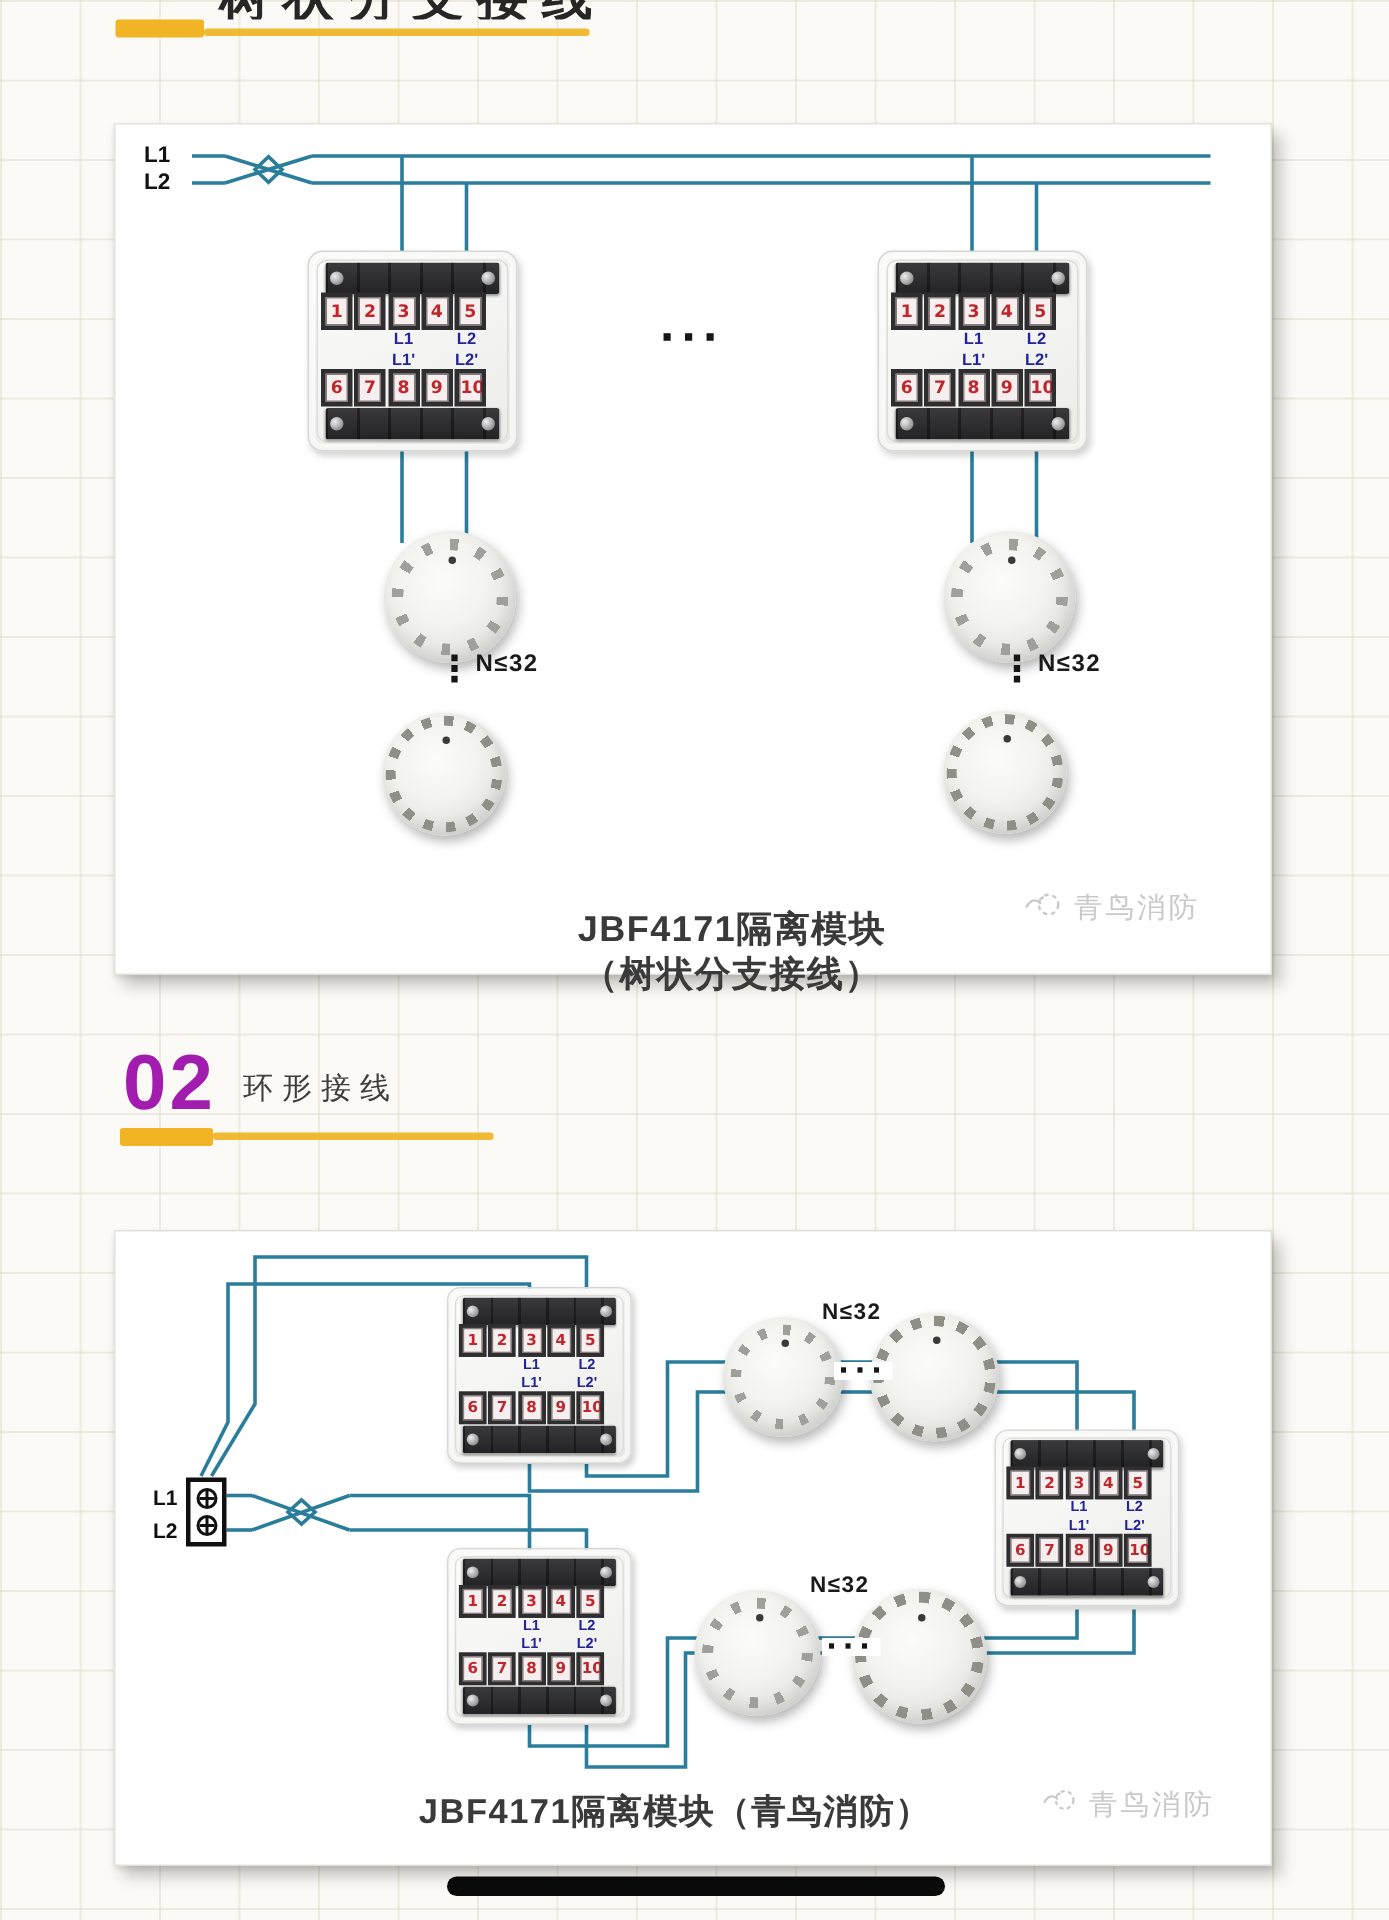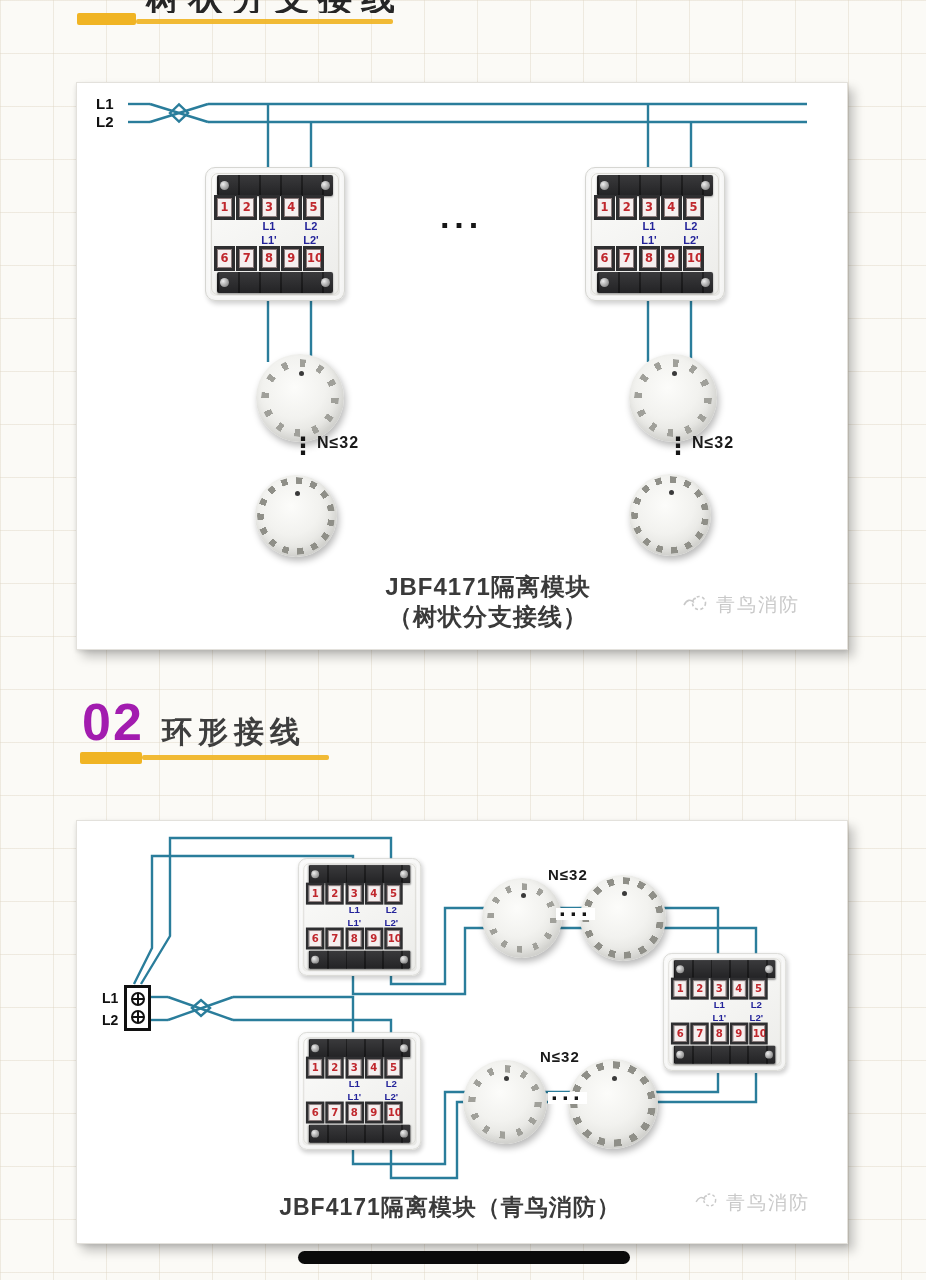--- a/index.html
+++ b/index.html
@@ -17,21 +17,21 @@
     background-size:53px 53px;
   }
 
   
   .clip-strip{position:absolute;top:0;left:0;width:520px;height:13px;overflow:hidden;}
   .clip-title{position:absolute;top:-24px;left:146px;font-size:34px;font-weight:700;
     letter-spacing:9px;color:#262626;white-space:nowrap;}
   .bar-thick{position:absolute;background:var(--accent);border-radius:2px;}
   .bar-thin{position:absolute;background:var(--accent);opacity:.92;border-radius:2px;}
   .sec-num{position:absolute;font-size:52px;font-weight:700;color:#a21caf;letter-spacing:2px;}
-  .sec-title{position:absolute;font-size:30px;font-weight:700;color:#3e3e3e;letter-spacing:6px;}
+  .sec-title{position:absolute;font-size:20px;font-weight:400;color:#3e3e3e;letter-spacing:6px;}
 
   
   .panel{position:absolute;background:#ffffff;border:1px solid #e3e1dc;
     box-shadow:6px 7px 10px rgba(0,0,0,.22), 0 2px 4px rgba(0,0,0,.10);}
 
   
   svg.wires{position:absolute;left:0;top:0;z-index:1;}
   .wire{fill:none;stroke:var(--wire);stroke-width:2.4px;}
 
   
@@ -219,21 +219,21 @@
 
 <div class="detector" style="left:256px;top:354px;width:88px;height:88px;"></div>
 <div class="detector" style="left:629px;top:354px;width:88px;height:88px;"></div>
 <div class="vdots" style="left:291px;top:432px;">⋮</div>
 <div class="limit-label" style="left:317px;top:434px;">N≤32</div>
 <div class="vdots" style="left:666px;top:432px;">⋮</div>
 <div class="limit-label" style="left:692px;top:434px;">N≤32</div>
 <div class="detector serrated" style="left:255px;top:475px;width:82px;height:82px;"></div>
 <div class="detector serrated" style="left:629px;top:474px;width:82px;height:82px;"></div>
 
-<div class="caption" style="left:288px;top:572px;width:400px;font-size:24px;line-height:1.25;">
+<div class="caption" style="left:288px;top:605px;width:400px;font-size:24px;line-height:1.25;">
   <div>JBF4171隔离模块</div>
   <div>（树状分支接线）</div>
 </div>
 <div class="watermark" style="left:682px;top:592px;">
   <svg width="28" height="22" viewBox="0 0 28 22">
     <g fill="none" stroke="#c9c9c9" stroke-width="1.6">
       <circle cx="17" cy="11" r="6.5" stroke-dasharray="3 2.5"></circle>
       <path d="M2 13 q4.5 -8 10 -2.5"></path>
     </g>
     <circle cx="13" cy="6.5" r="1" fill="#c9c9c9"></circle>

